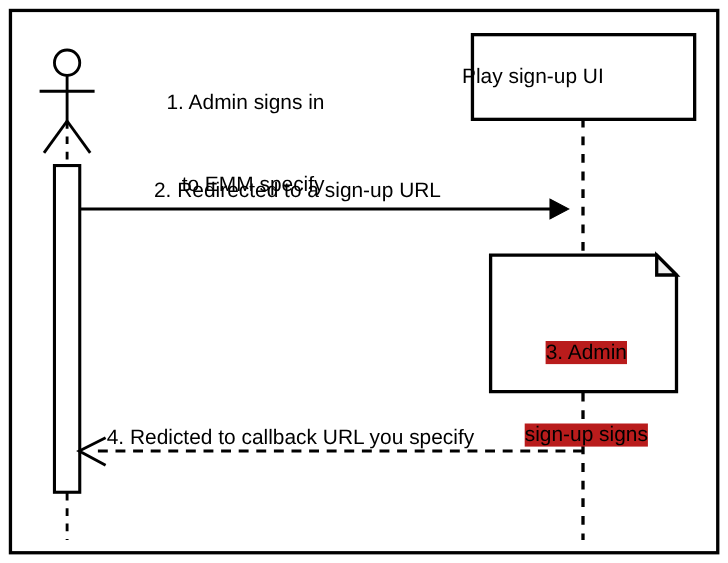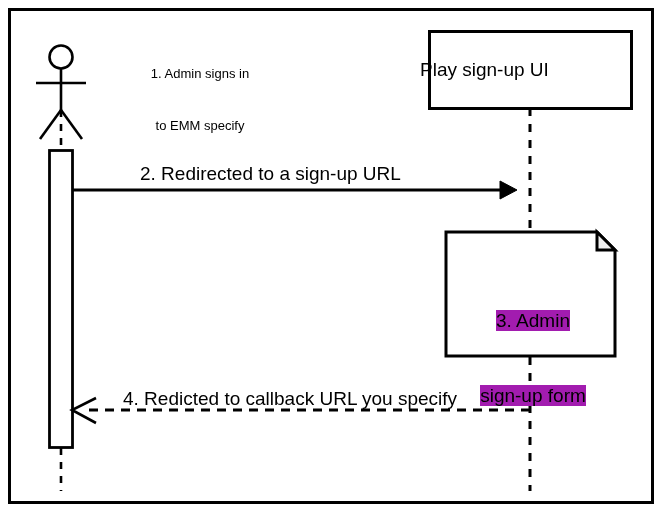--- a/index.html
+++ b/index.html
@@ -28,22 +28,22 @@
     position: absolute;
     font-family: "Liberation Sans", sans-serif;
     color: #000000;
     white-space: pre;
     line-height: 1.32;
   }
   #label-step1 {
     left: 105px;
     top: 31px;
     width: 190px;
-    font-size: 13px;
-    text-align: center;
+    font-size: 19px;
+    text-align: right;
   }
   #label-lifeline-play {
     left: 420px;
     top: 57px;
     width: 202px;
     font-size: 19px;
   }
   #label-step2 {
     left: 140px;
     top: 161px;
@@ -57,24 +57,23 @@
     width: 166px;
     font-size: 19px;
     text-align: center;
   }
   #label-step4 {
     left: 97px;
     top: 386px;
     width: 400px;
     font-size: 19px;
     text-align: left;
-    margin-left: 26px;
   }
   .note-line {
-    background: #a21caf;
+    background: #b91c1c;
     display: inline;
   }
 </style>
 </head>
 <body>
 
 <div id="canvas">
 
   <svg id="diagram-svg" viewBox="0 0 662 512" xmlns="http://www.w3.org/2000/svg">
 
@@ -113,18 +112,18 @@
     <div>1. Admin signs in</div>
     <div>to EMM specify</div>
   </div>
 
   <div class="dgm-text" id="label-lifeline-play">Play sign-up UI</div>
 
   <div class="dgm-text" id="label-step2">2. Redirected to a sign-up URL</div>
 
   <div class="dgm-text" id="label-step3">
     <div><span class="note-line">3. Admin</span></div>
-    <div><span class="note-line">sign-up form</span></div>
+    <div><span class="note-line">sign-up signs</span></div>
   </div>
 
   <div class="dgm-text" id="label-step4">4. Redicted to callback URL you specify</div>
 
 </div>
 
 </body></html>

